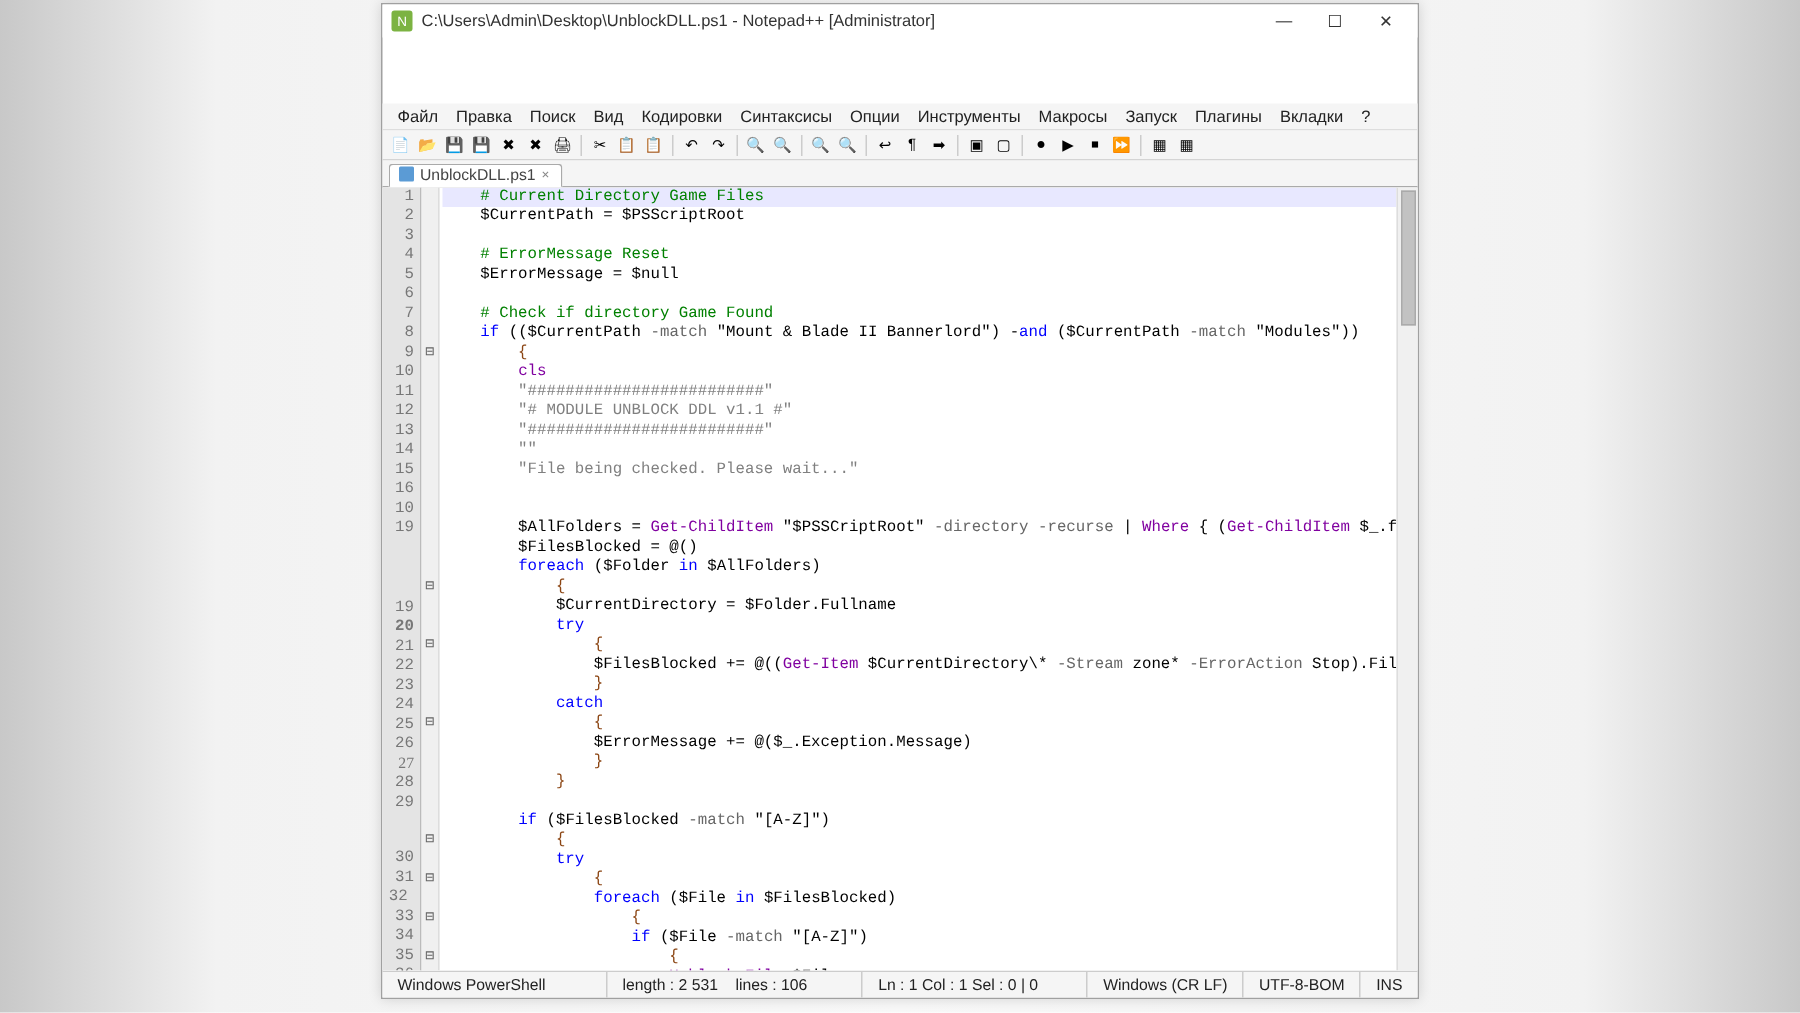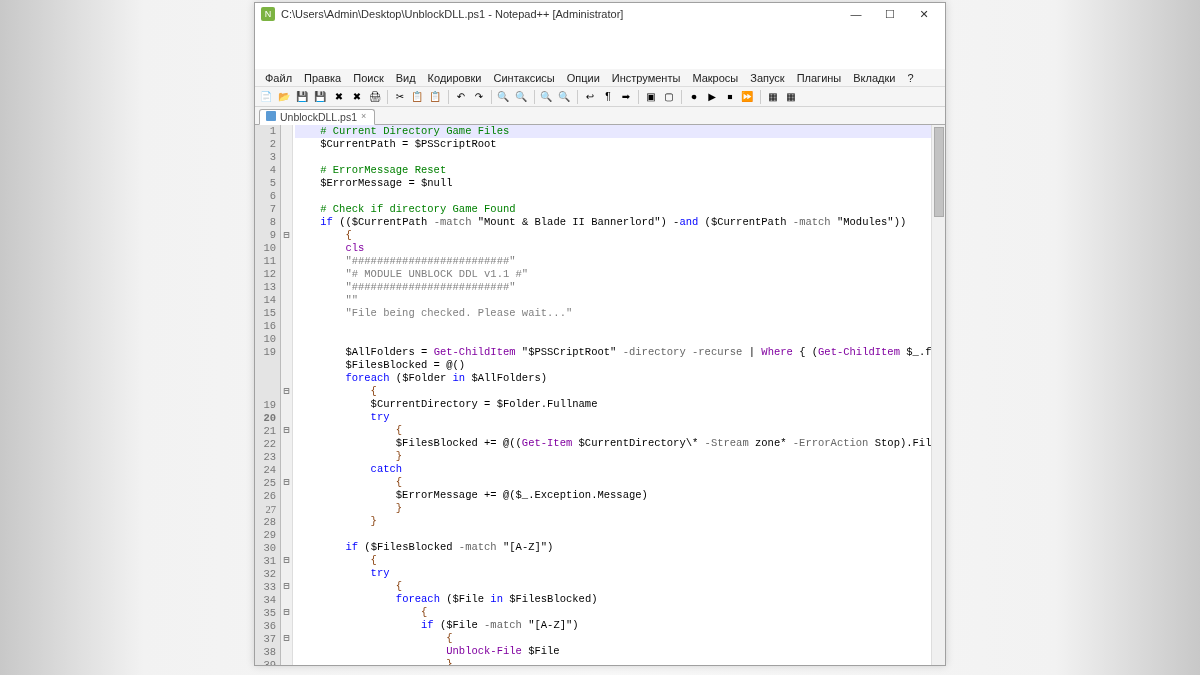--- a/index.html
+++ b/index.html
@@ -177,23 +177,23 @@
         <div style="height: 13px; font-weight: bold;">20</div>
         <div style="height: 13px;">21</div>
         <div style="height: 13px;">22</div>
         <div style="height: 13px;">23</div>
         <div style="height: 13px;">24</div>
         <div style="height: 13px;">25</div>
         <div style="height: 13px;">26</div>
         <div style="height: 13px; font-family: Liberation Serif, serif;">27</div>
         <div style="height: 13px;">28</div>
         <div style="height: 13px;">29</div>
-        <div style="height: 13px;">30</div>
+        <div style="height: 13px; margin-top: 24px;">30</div>
         <div style="height: 13px;">31</div>
-        <div style="height: 13px;">32</div>
+        <div style="height: 13px; text-align: center;">32</div>
         <div style="height: 13px;">33</div>
         <div style="height: 13px;">34</div>
         <div style="height: 13px;">35</div>
         <div style="height: 13px;">36</div>
         <div style="height: 13px;">37</div>
         <div style="height: 13px;">38</div>
         <div style="height: 13px;">39</div>
         <div style="height: 13px;">40</div>
         <div style="height: 13px;">41</div>
         <div style="height: 13px;">42</div>
@@ -245,13 +245,23 @@
         <div class="fold"></div>
         <div class="fold"></div>
         <div class="fold"></div>
       </div>
     <div class="code" id="code"><div class="line cur"><span class="c-comment">    # Current Directory Game Files</span></div><div class="line">    $CurrentPath = $PSScriptRoot</div><div class="line">&nbsp;</div><div class="line"><span class="c-comment">    # ErrorMessage Reset</span></div><div class="line">    $ErrorMessage = $null</div><div class="line">&nbsp;</div><div class="line"><span class="c-comment">    # Check if directory Game Found</span></div><div class="line">    <span class="c-kw">if</span> (($CurrentPath <span class="c-op">-match</span> "Mount &amp; Blade II Bannerlord") -<span class="c-kw">and</span> ($CurrentPath <span class="c-op">-match</span> "Modules"))</div><div class="line"><span class="c-id">        {</span></div><div class="line">        <span class="c-cmd">cls</span></div><div class="line"><span class="c-str">        "#########################"</span></div><div class="line"><span class="c-str">        "# MODULE UNBLOCK DDL v1.1 #"</span></div><div class="line"><span class="c-str">        "#########################"</span></div><div class="line"><span class="c-str">        ""</span></div><div class="line"><span class="c-str">        "File being checked. Please wait..."</span></div><div class="line">&nbsp;</div><div class="line">&nbsp;</div><div class="line">        $AllFolders = <span class="c-cmd">Get-ChildItem</span> "$PSSCriptRoot" <span class="c-op">-directory</span> <span class="c-op">-recurse</span> | <span class="c-cmd">Where</span> { (<span class="c-cmd">Get-ChildItem</span> $_.fullName).count   }</div><div class="line">        $FilesBlocked = @()</div><div class="line">        <span class="c-kw">foreach</span> ($Folder <span class="c-kw">in</span> $AllFolders)</div><div class="line"><span class="c-id">            {</span></div><div class="line">            $CurrentDirectory = $Folder.Fullname</div><div class="line"><span class="c-kw">            try</span></div><div class="line"><span class="c-id">                {</span></div><div class="line">                $FilesBlocked += @((<span class="c-cmd">Get-Item</span> $CurrentDirectory\* <span class="c-op">-Stream</span> zone* <span class="c-op">-ErrorAction</span> Stop).FileName)</div><div class="line"><span class="c-id">                }</span></div><div class="line"><span class="c-kw">            catch</span></div><div class="line"><span class="c-id">                {</span></div><div class="line">                $ErrorMessage += @($_.Exception.Message)</div><div class="line"><span class="c-id">                }</span></div><div class="line"><span class="c-id">            }</span></div><div class="line">&nbsp;</div><div class="line">        <span class="c-kw">if</span> ($FilesBlocked <span class="c-op">-match</span> "[A-Z]")</div><div class="line"><span class="c-id">            {</span></div><div class="line"><span class="c-kw">            try</span></div><div class="line"><span class="c-id">                {</span></div><div class="line">                <span class="c-kw">foreach</span> ($File <span class="c-kw">in</span> $FilesBlocked)</div><div class="line"><span class="c-id">                    {</span></div><div class="line">                    <span class="c-kw">if</span> ($File <span class="c-op">-match</span> "[A-Z]")</div><div class="line"><span class="c-id">                        {</span></div><div class="line">                        <span class="c-cmd">Unblock-File</span> $File</div><div class="line"><span class="c-id">                        }</span></div><div class="line"><span class="c-id">                    }</span></div><div class="line"><span class="c-id">                }</span></div></div>
     <div class="scroll">
         <div class="thumb"></div>
       </div>
   </div>
 
+  <div class="statusbar">
+    <div class="cell" style="min-width:150px">Windows PowerShell</div>
+    <div class="cell spacer">
+      <span>length : 2 531</span>&nbsp;&nbsp;&nbsp;&nbsp;<span>lines : 106</span>
+    </div>
+    <div class="cell" style="min-width:150px">Ln : 1    Col : 1    Sel : 0 | 0</div>
+    <div class="cell" style="min-width:90px">Windows (CR LF)</div>
+    <div class="cell" style="min-width:70px">UTF-8-BOM</div>
+    <div class="cell" style="min-width:34px">INS</div>
+  </div>
 </div>
 
 </body></html>

